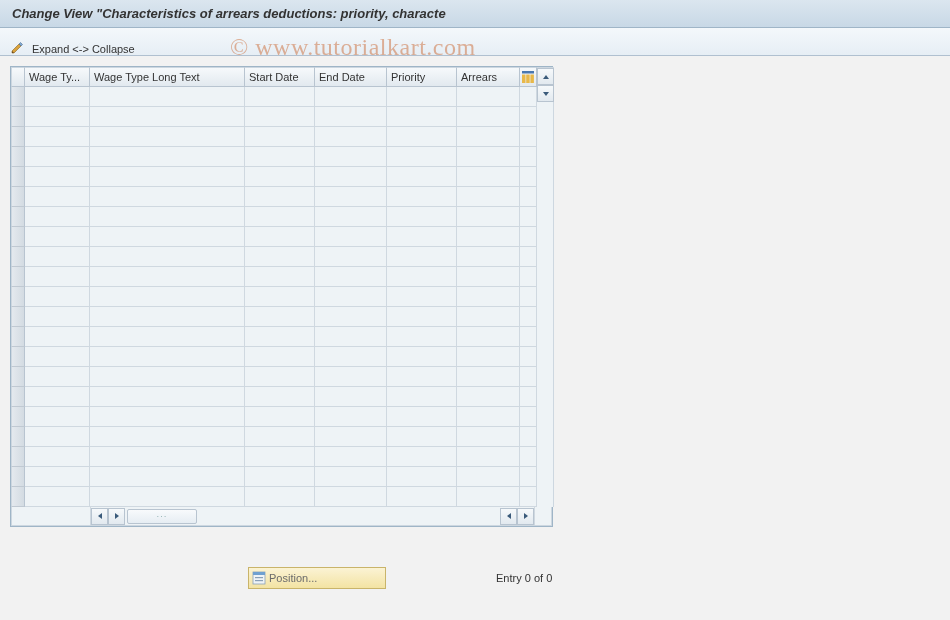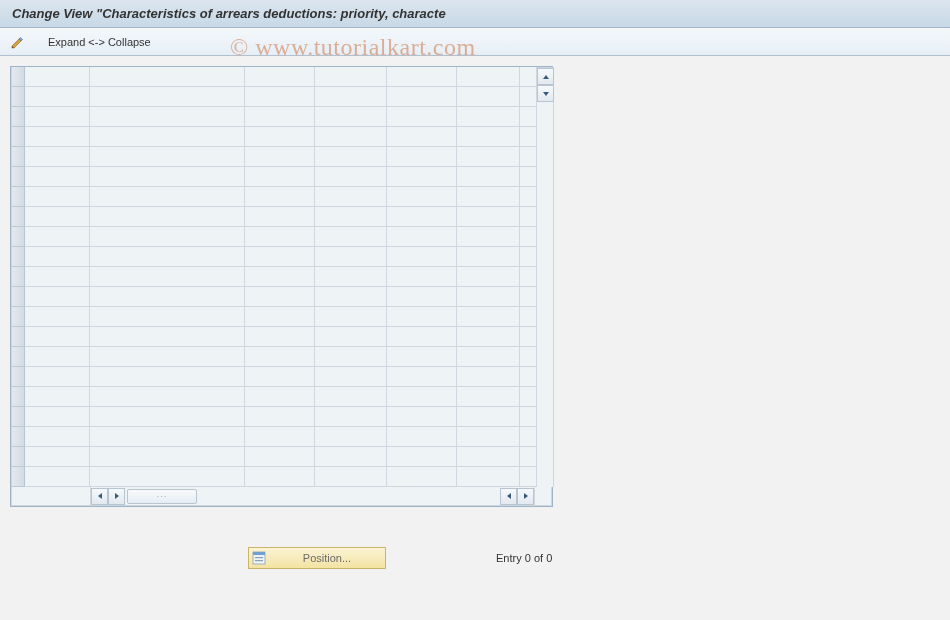--- a/index.html
+++ b/index.html
@@ -25,23 +25,23 @@
     font-style: italic;
     font-weight: bold;
     font-size: 13px;
     color: #333;
   }
   .toolbar {
     height: 28px;
     background: linear-gradient(#f4f8fb, #e6eef5);
     border-bottom: 1px solid #b0c0d0;
     display: flex;
-    align-items: center;
+    align-items: flex-end;
     padding: 0 10px;
-    gap: 22px;
+    gap: 6px;
   }
   .toolbar .label { color: #333; }
   .content {
     background: #f2f2f2;
     height: calc(620px - 56px);
     padding: 10px;
   }
   .table-wrapper {
     width: 543px;
     background: #fff;
@@ -171,21 +171,21 @@
     border: 1px solid #c9b46a;
     display: flex;
     align-items: center;
     color: #6b6b6b;
     padding: 0;
   }
   .position-btn .icon-slot {
     width: 20px; height:100%;
     display:flex; align-items:center; justify-content:center;
   }
-  .position-btn .lbl { flex:1; text-align:center; padding-right:0; }
+  .position-btn .lbl { flex:1; text-align:left; padding-right:0; }
   .entry-text { color:#333; }
   .watermark {
     position: absolute;
     top: 34px; left: 230px;
     font-family: Georgia, 'Times New Roman', serif;
     font-size: 24px;
     color: rgba(200, 90, 30, 0.45);
     pointer-events: none;
     user-select: none;
     letter-spacing: 0.5px;
@@ -213,20 +213,37 @@
     </svg>
   </span>
   <span class="label">Expand &lt;-&gt; Collapse</span>
 </div>
 
 <div class="content">
   <div class="table-wrapper outer-frame">
 
     <div style="display:flex;">
       <div style="flex:1;">
+        <div class="table-header">
+          <div class="row-selector-head"></div>
+          <div class="th col-wage">Wage Ty...</div>
+          <div class="th col-long">Wage Type Long Text</div>
+          <div class="th col-start">Start Date</div>
+          <div class="th col-end">End Date</div>
+          <div class="th col-prio">Priority</div>
+          <div class="th col-arr">Arrears</div>
+          <div class="config-col-head">
+            <svg width="12" height="12" viewBox="0 0 12 12">
+              <rect x="0" y="0" width="12" height="2.5" fill="#4a78b0"></rect>
+              <rect x="0" y="3.5" width="3.5" height="8.5" fill="#e8b84a"></rect>
+              <rect x="4.2" y="3.5" width="3.5" height="8.5" fill="#e8b84a"></rect>
+              <rect x="8.4" y="3.5" width="3.5" height="8.5" fill="#e8b84a"></rect>
+            </svg>
+          </div>
+        </div>
 
         <div class="table-body" id="tbody-left">
             <div class="table-row">
               <div class="row-selector"></div>
               <div class="td col-wage"></div>
               <div class="td col-long"></div>
               <div class="td col-start"></div>
               <div class="td col-end"></div>
               <div class="td col-prio"></div>
               <div class="td col-arr"></div>

